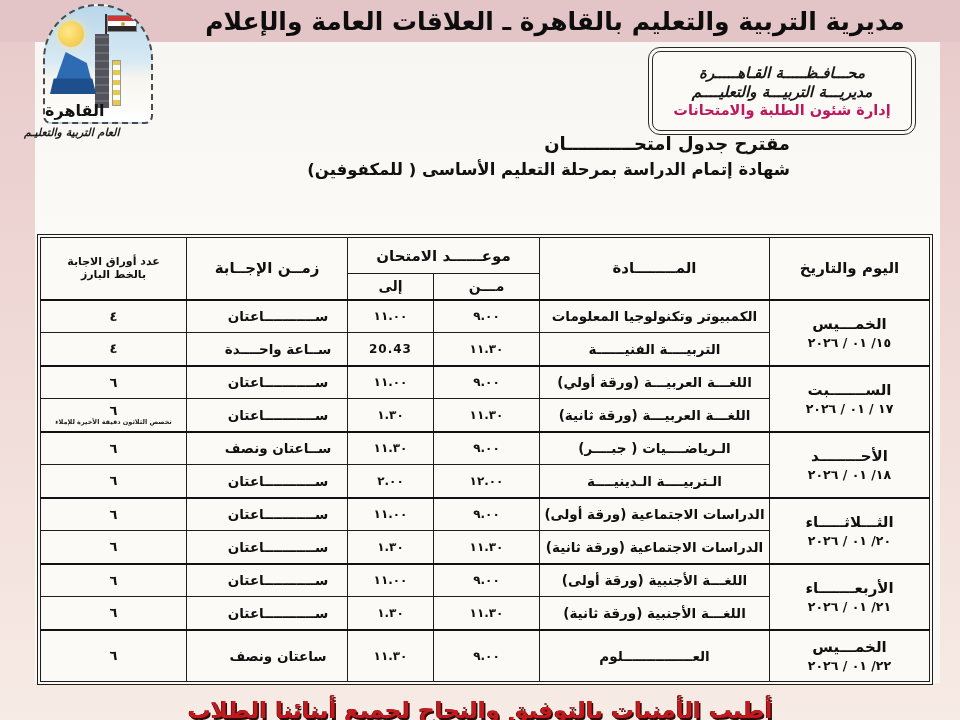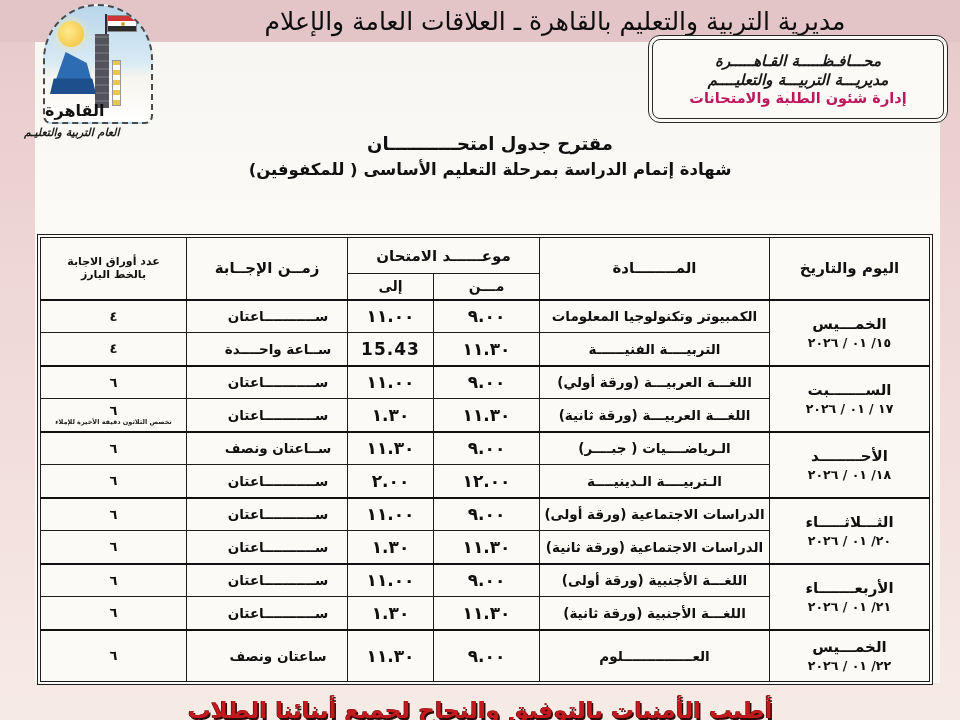--- a/index.html
+++ b/index.html
@@ -11,21 +11,21 @@
     direction:rtl;
   }
 
   
   .top-banner {
     position:absolute; left:0; top:0; width:960px; height:42px;
     background:#e3c5c8;
     display:flex; align-items:center; justify-content:center;
     padding-left:150px;
   }
-  .top-banner .t { font-size:25px; font-weight:normal; color:#0d0d0d; letter-spacing:-0.5px; }
+  .top-banner .t { font-size:25px; font-weight:bold; color:#0d0d0d; letter-spacing:-0.5px; }
 
   
   .paper {
     position:absolute; left:35px; top:42px; width:905px; height:641px;
     background:linear-gradient(180deg,#f7f6f2 0%,#fbfaf7 30%,#f8f7f3 100%);
   }
 
   
   .logo { position:absolute; left:24px; top:4px; width:148px; z-index:6; text-align:left; direction:rtl; }
   .arch {
@@ -46,30 +46,30 @@
   .ruler { position:absolute; left:67px; top:54px; width:9px; height:46px;
            background:repeating-linear-gradient(0deg,#e7c84d 0 5px,#fdfdf7 5px 10px); border:0.5px solid #999; }
   .sail { position:absolute; left:5px; top:46px; width:46px; height:42px; background:#2d6cb2;
           clip-path:polygon(2% 100%, 98% 100%, 80% 26%, 34% 0); }
   .sail2 { position:absolute; left:5px; top:62px; width:46px; height:26px; background:#1d4f8d;
            clip-path:polygon(0 100%, 100% 100%, 92% 40%, 8% 40%); }
   .city { position:absolute; left:0; right:0; bottom:2px; font-size:16px; font-weight:bold; color:#121212; }
   .logo-caption { margin-top:2px; font-size:11px; font-weight:bold; font-style:italic; color:#1c1c1c; }
 
   
-  .stamp { position:absolute; left:648px; top:35px; width:300px; height:88px;
+  .stamp { position:absolute; left:648px; top:47px; width:268px; height:88px;
            border:1.5px solid #2a2a2a; border-radius:12px; padding:3px; background:#fbfaf7; z-index:5; }
   .stamp-inner { width:100%; height:100%; border:1.5px solid #2a2a2a; border-radius:8px;
                  display:flex; flex-direction:column; justify-content:center; gap:1px;
                  text-align:center; padding:2px 8px; }
   .stamp-inner .s1, .stamp-inner .s2 { font-size:15px; font-weight:bold; font-style:italic; color:#181818; }
   .stamp-inner .s3 { font-size:14.5px; font-weight:bold; color:#be185d; }
 
   
-  .doc-title { position:absolute; left:190px; top:133px; width:600px; text-align:center; z-index:4; }
+  .doc-title { position:absolute; left:190px; top:133px; width:600px; z-index:4; }
   .doc-title .l1 { font-size:18px; font-weight:bold; color:#101010; }
   .doc-title .l2 { font-size:16.5px; font-weight:bold; color:#101010; margin-top:6px; }
   .doc-title .l3 { font-size:16.5px; font-weight:bold; color:#101010; margin-top:6px; }
 
   
   .tbl-wrap { position:absolute; left:37px; top:234px; z-index:4;
               border:1.5px solid #1d1d1d; padding:2px; background:#fbfaf6; }
   table { border-collapse:collapse; table-layout:fixed; width:889px; direction:rtl;
           border:1.5px solid #1d1d1d; background:#fbfaf6; }
   col.c-day    { width:160px; }
@@ -85,21 +85,21 @@
   thead th { font-size:15px; }
   thead th.sheets-h { font-size:11px; line-height:1.25; }
   thead tr.h2 th { font-size:14px; border-bottom:2.5px solid #111; }
   thead th[rowspan] { border-bottom:2.5px solid #111; }
   tbody tr { height:33px; }
   tbody tr.tall { height:52px; }
   tbody tr.group-start td { border-top:2.5px solid #111; }
   td.day-cell .dname { font-size:15px; }
   td.day-cell .ddate { font-size:12.5px; letter-spacing:1px; margin-top:2px; }
   td.subj { font-size:13.5px; }
-  td.time { font-size:17px; letter-spacing:1px; }
+  td.time { font-size:12px; letter-spacing:1px; }
   td.dur  { font-size:13.5px;padding-left:24px; }
   td.sheets { font-size:13px; }
   td.sheets .note { display:block; font-size:6.5px; line-height:1.1; margin-top:1px; color:#222; }
 
   
   .footer { position:absolute; left:0; top:684px; width:960px; height:52px;
             display:flex; align-items:center; justify-content:center; }
   .footer .f {
     font-size:23px; font-weight:bold; color:#c2191d;
     text-shadow:1.5px 1.5px 0 #2f0a0a, -0.5px -0.5px 0 #2f0a0a;
@@ -182,21 +182,21 @@
       </td>
       <td class="subj">الكمبيوتر وتكنولوجيا المعلومات</td>
       <td class="time">٩.٠٠</td>
       <td class="time">١١.٠٠</td>
       <td class="dur">ســـــــــــاعتان</td>
       <td class="sheets">٤</td>
     </tr>
     <tr>
       <td class="subj">التربيــــة الفنيــــــة</td>
       <td class="time">١١.٣٠</td>
-      <td class="time">15.43</td>
+      <td class="time">20.43</td>
       <td class="dur">ســاعة واحــــدة</td>
       <td class="sheets">٤</td>
     </tr>
 
     <tr class="group-start">
       <td class="day-cell" rowspan="2">
         <div class="dname">الســـــــبت</div>
         <div class="ddate">١٧ / ٠١ / ٢٠٢٦</div>
       </td>
       <td class="subj">اللغـــة العربيـــة (ورقة أولي)</td>

